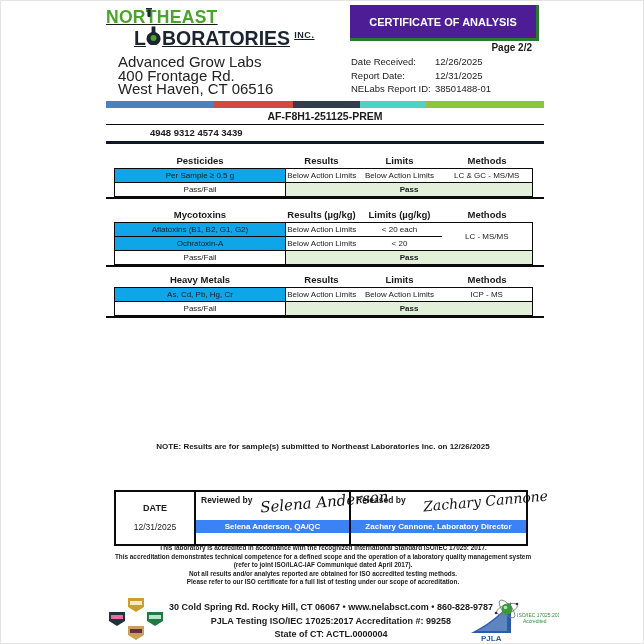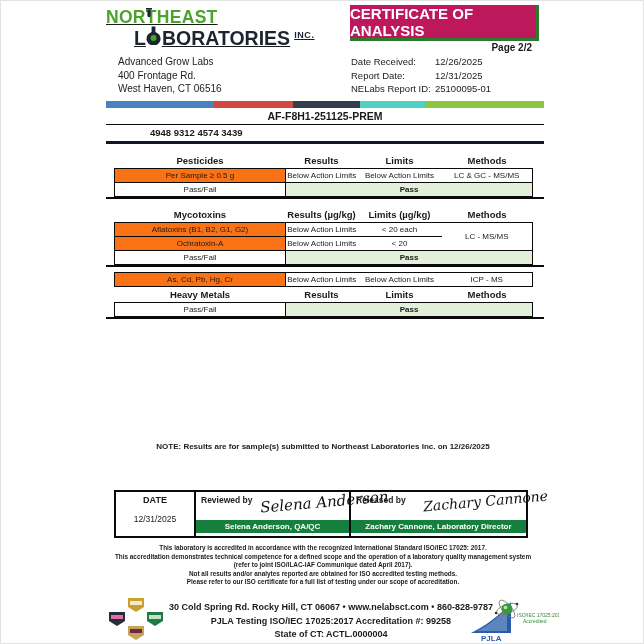--- a/index.html
+++ b/index.html
@@ -7,58 +7,58 @@
   .page { position:relative; width:642px; height:642px; border:1px solid #e3e3e3; background:#fff; overflow:hidden; }
 
   
   .logo { position:absolute; left:103px; top:6px; width:240px; height:48px;text-decoration:underline; }
   .logo-line1 { position:relative; color:#4ba32b; font-weight:bold; font-size:17.5px; letter-spacing:0.3px; margin-left:2px; }
   .tube-icon { position:absolute; left:39px; top:-5px; }
   .logo-line2 { display:flex; align-items:flex-end; margin-left:30px; margin-top:-3px; color:#1b2430; font-weight:bold; font-size:19.5px; line-height:20px; }
   .flask-icon { margin:0 0.5px 0 0.5px; }
   .logo-inc { font-size:9px; margin-left:4px; padding-bottom:3px; letter-spacing:0.6px; }
 
-  .banner { position:absolute; left:349px; top:4px; width:186px; height:33px; background:#be185d;
+  .banner { position:absolute; left:349px; top:4px; width:186px; height:33px; background:#4c1d95;
             border-right:3px solid #2c7a30; border-bottom:3px solid #2c7a30;
-            color:#fff; font-weight:bold; font-size:15px; display:flex; align-items:center; justify-content:center; }
+            color:#fff; font-weight:bold; font-size:11px; display:flex; align-items:center; justify-content:center; }
   .page-num { position:absolute; left:349px; top:41px; width:182px; text-align:right; font-size:10px; font-weight:bold; }
 
-  .address { position:absolute; left:117px; top:54px; font-size:10px; line-height:13.5px; color:#222; }
+  .address { position:absolute; left:117px; top:54px; font-size:15px; line-height:13.5px; color:#222; }
   .dates { position:absolute; left:350px; top:54px; font-size:9.5px; line-height:13.5px; display:grid; grid-template-columns:84px auto; color:#222; }
 
   
   .color-bar { position:absolute; left:105px; top:100px; width:438px; height:7px; display:flex; }
   .sample-block { position:absolute; left:105px; top:109px; width:438px; border-bottom:3px solid #0f172a; }
   .sample-id { text-align:center; font-weight:bold; font-size:10.5px; padding-bottom:2px; border-bottom:1.5px solid #0a0a0a; }
   .biotrack-row { display:flex; justify-content:space-between; font-size:9.5px; font-weight:600; padding:2px 24px 3px 44px; }
 
   
   .tbl-wrap { position:absolute; left:105px; width:438px; border-bottom:2.5px solid #0a0a0a; }
   #pesticides-wrap { top:152px; } #mycotoxins-wrap { top:206px; } #heavymetals-wrap { top:271px; }
   table.results { margin-left:8px; width:418px; border-collapse:collapse; table-layout:fixed; }
   table.results th { font-size:9.5px; font-weight:bold; height:15px; padding:0; border-bottom:1.2px solid #0a0a0a; text-align:center; }
   table.results td { font-size:8px; text-align:center; height:13px; padding:0 1px; border-top:1px solid #0a0a0a; border-bottom:1px solid #0a0a0a; }
-  td.analyte { background:#f97316; border-left:1.2px solid #0a0a0a; border-right:1.2px solid #0a0a0a; }
+  td.analyte { background:#0ea5e9; border-left:1.2px solid #0a0a0a; border-right:1.2px solid #0a0a0a; }
   td.lastcol { border-right:1.2px solid #0a0a0a; }
   td.passlabel { border-left:1.2px solid #0a0a0a; border-right:1.2px solid #0a0a0a; }
   td.passvalue { background:#e2efd9; font-weight:bold; font-size:8.5px; border-right:1.2px solid #0a0a0a; }
 
   
   .note { position:absolute; left:0; top:441px; width:644px; text-align:center; font-size:8px; font-weight:600; }
 
   
   table.signoff { position:absolute; left:113px; top:489px; width:412px; border-collapse:collapse; table-layout:fixed; }
   table.signoff td { border:2px solid #0a0a0a; padding:0; vertical-align:top; }
   .cellwrap { position:relative; height:41px; }
-  .date-label { text-align:center; font-weight:bold; font-size:9px; margin-top:3px; }
+  .date-label { text-align:center; font-weight:bold; font-size:9px; margin-top:11px; }
   .date-value { text-align:center; font-size:8.5px; margin-top:9px; }
   .cell-label { font-weight:bold; font-size:8.5px; padding:3px 0 0 5px; }
   .signature { position:absolute; top:1px; font-family:"DejaVu Serif", serif; font-style:italic; font-size:15px; transform:rotate(-5deg); white-space:nowrap; color:#111; }
   .sig-reviewed { left:64px; } .sig-released { left:72px; font-size:14px; }
-  .sig-bar { position:absolute; bottom:0; left:0; right:0; height:13px; background:#15803d; color:#fff; font-weight:bold; font-size:8px; display:flex; align-items:center; justify-content:center; }
+  .sig-bar { position:absolute; bottom:0; left:0; right:0; height:13px; background:#3b82f6; color:#fff; font-weight:bold; font-size:8px; display:flex; align-items:center; justify-content:center; }
 
   
   .accreditation { position:absolute; left:0; top:543px; width:644px; text-align:center; font-size:6.4px; line-height:8.6px; font-weight:bold; color:#1c1c1c; }
 
   
   .footer { position:absolute; left:0; top:594px; width:644px; height:48px; }
   .badges { position:absolute; left:106px; top:2px; }
   .footer-text { position:absolute; left:115px; width:430px; top:6px; text-align:center; font-weight:bold; font-size:9px; line-height:13.5px; }
   .pjla { position:absolute; left:466px; top:0px; }
 </style>
@@ -98,21 +98,21 @@
     <div>400 Frontage Rd.</div>
     <div>West Haven, CT 06516</div>
   </div>
 
   <div class="dates">
     <div>Date Received:</div>
     <div>12/26/2025</div>
     <div>Report Date:</div>
     <div>12/31/2025</div>
     <div>NELabs Report ID:</div>
-    <div>25100095-01</div>
+    <div>38501488-01</div>
   </div>
 
   <div class="color-bar">
       <div style="background: rgb(74, 130, 191); flex: 108 1 0%;"></div>
       <div style="background: rgb(212, 73, 63); flex: 79 1 0%;"></div>
       <div style="background: rgb(50, 62, 78); flex: 67 1 0%;"></div>
       <div style="background: rgb(79, 210, 196); flex: 65 1 0%;"></div>
       <div style="background: rgb(140, 198, 62); flex: 119 1 0%;"></div>
     </div>
 
@@ -189,30 +189,30 @@
   <div class="tbl-wrap" id="heavymetals-wrap">
     <table class="results">
       <colgroup>
           <col style="width:171px">
           <col style="width:72px">
           <col style="width:84px">
           <col style="width:91px">
         </colgroup>
       <tbody>
           <tr>
-        <td class="analyte">As, Cd, Pb, Hg, Cr</td>
-        <td>Below Action Limits</td>
-        <td>Below Action Limits</td>
-        <td class="lastcol">ICP - MS</td>
-      </tr>
-      <tr>
         <th>Heavy Metals</th>
         <th>Results</th>
         <th>Limits</th>
         <th>Methods</th>
+      </tr>
+      <tr>
+        <td class="analyte">As, Cd, Pb, Hg, Cr</td>
+        <td>Below Action Limits</td>
+        <td>Below Action Limits</td>
+        <td class="lastcol">ICP - MS</td>
       </tr>
       <tr>
         <td class="passlabel">Pass/Fail</td>
         <td class="passvalue" colspan="3">Pass</td>
       </tr>
     </tbody>
       </table>
   </div>
 
   <div class="note">NOTE: Results are for sample(s) submitted to Northeast Laboratories Inc. on  12/26/2025</div>

